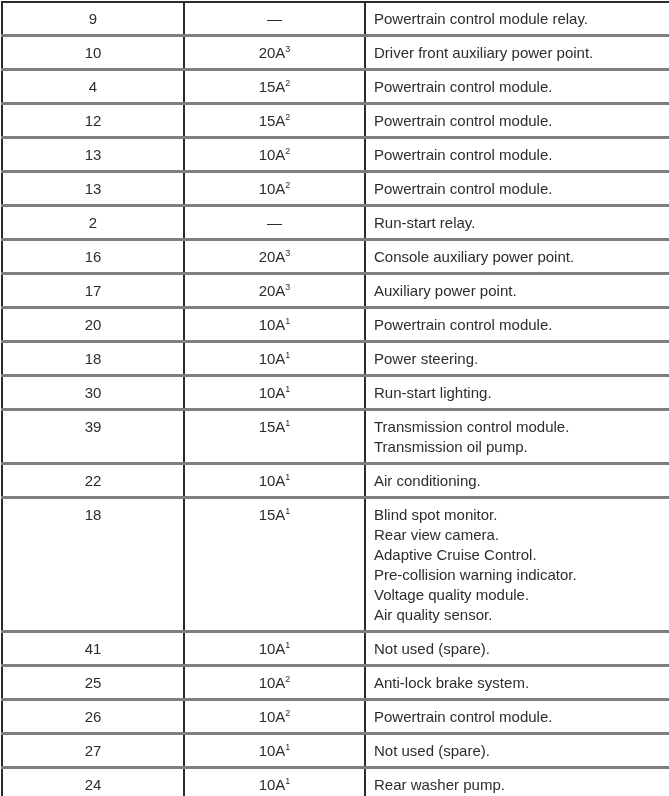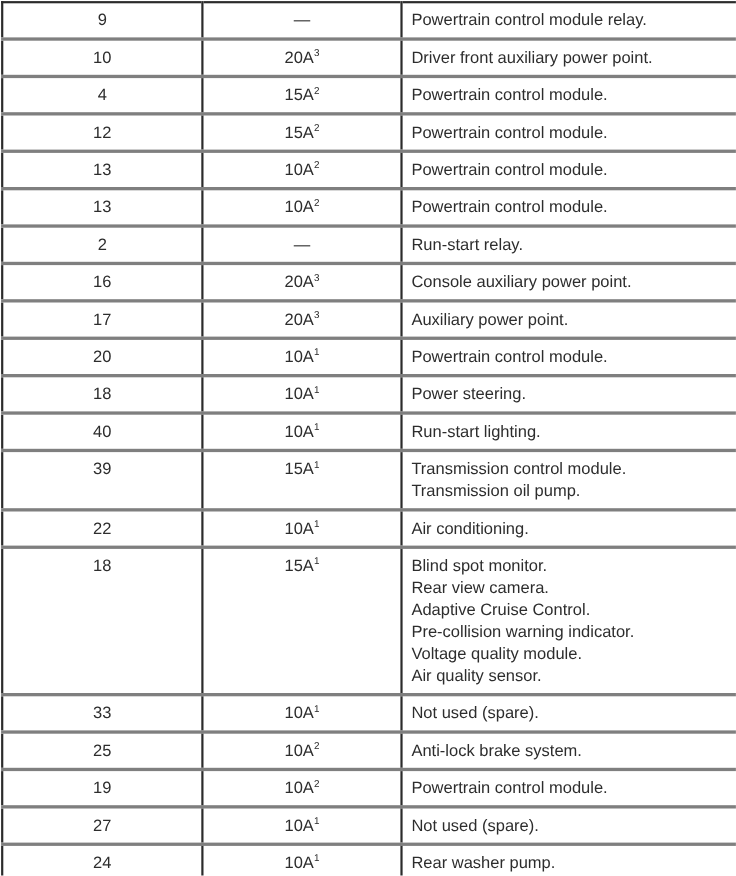--- a/index.html
+++ b/index.html
@@ -186,21 +186,21 @@
     <td class="col-amp">
       <span>10A</span><span class="amp-sup">1</span>
     </td>
     <td class="col-desc">
             <div class="desc-line">Power steering.</div>
           </td>
   </tr>
 
   <tr>
     <td class="col-number">
-      <span>40</span>
+      <span>30</span>
     </td>
     <td class="col-amp">
       <span>10A</span><span class="amp-sup">1</span>
     </td>
     <td class="col-desc">
             <div class="desc-line">Run-start lighting.</div>
           </td>
   </tr>
 
   <tr>
@@ -240,21 +240,21 @@
             <div class="desc-line">Rear view camera.</div>
             <div class="desc-line">Adaptive Cruise Control.</div>
             <div class="desc-line">Pre-collision warning indicator.</div>
             <div class="desc-line">Voltage quality module.</div>
             <div class="desc-line">Air quality sensor.</div>
           </td>
   </tr>
 
   <tr>
     <td class="col-number">
-      <span>33</span>
+      <span>41</span>
     </td>
     <td class="col-amp">
       <span>10A</span><span class="amp-sup">1</span>
     </td>
     <td class="col-desc">
             <div class="desc-line">Not used (spare).</div>
           </td>
   </tr>
 
   <tr>
@@ -264,21 +264,21 @@
     <td class="col-amp">
       <span>10A</span><span class="amp-sup">2</span>
     </td>
     <td class="col-desc">
             <div class="desc-line">Anti-lock brake system.</div>
           </td>
   </tr>
 
   <tr>
     <td class="col-number">
-      <span>19</span>
+      <span>26</span>
     </td>
     <td class="col-amp">
       <span>10A</span><span class="amp-sup">2</span>
     </td>
     <td class="col-desc">
             <div class="desc-line">Powertrain control module.</div>
           </td>
   </tr>
 
   <tr>

